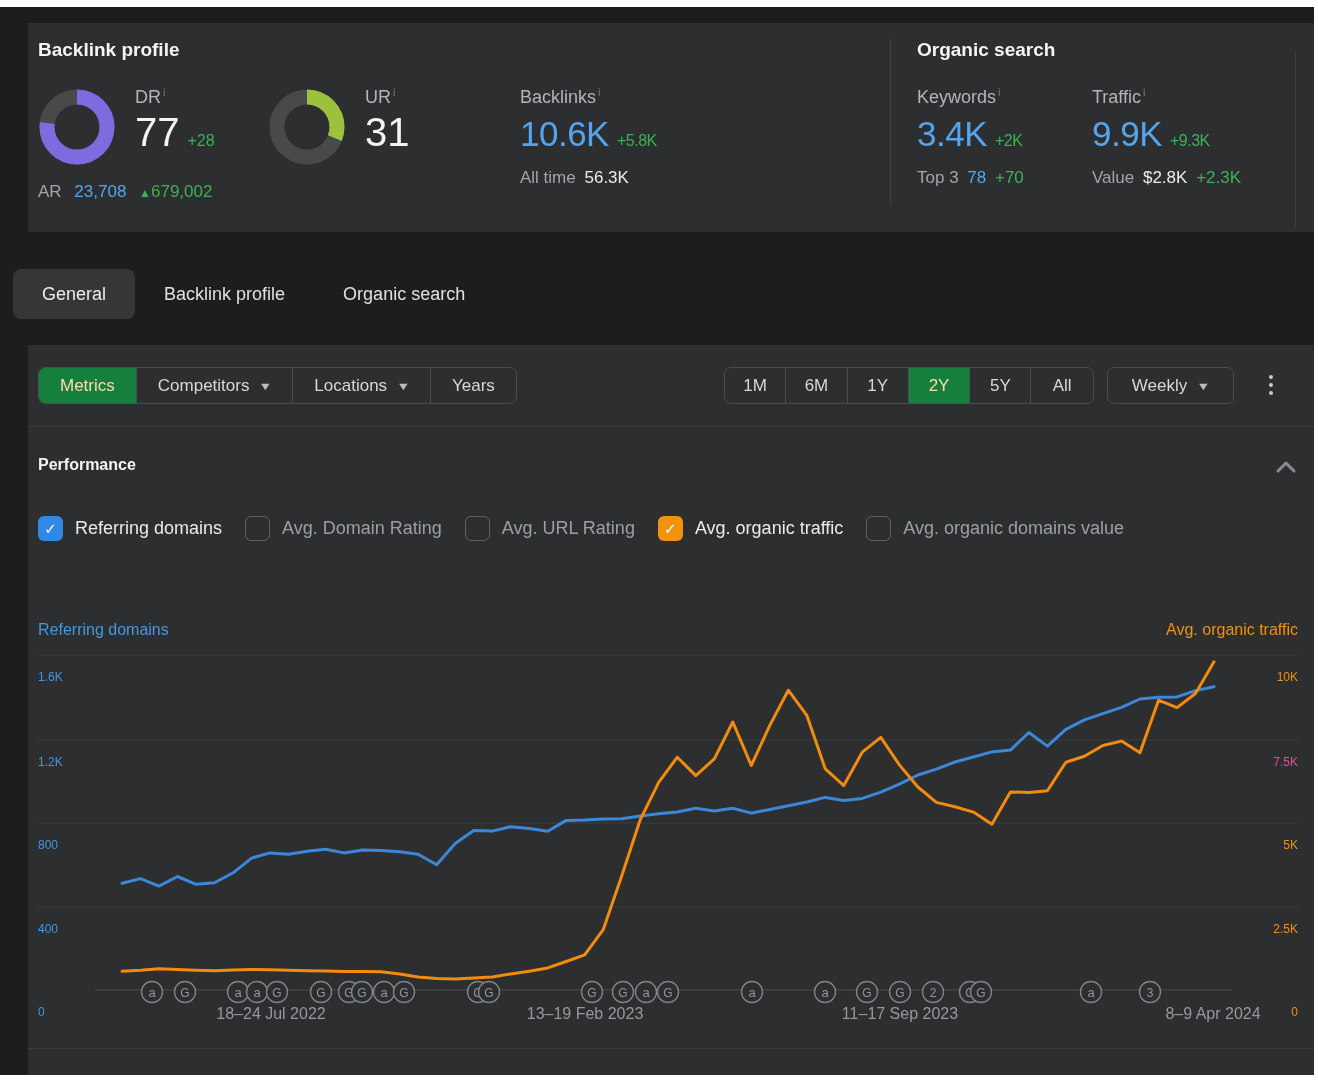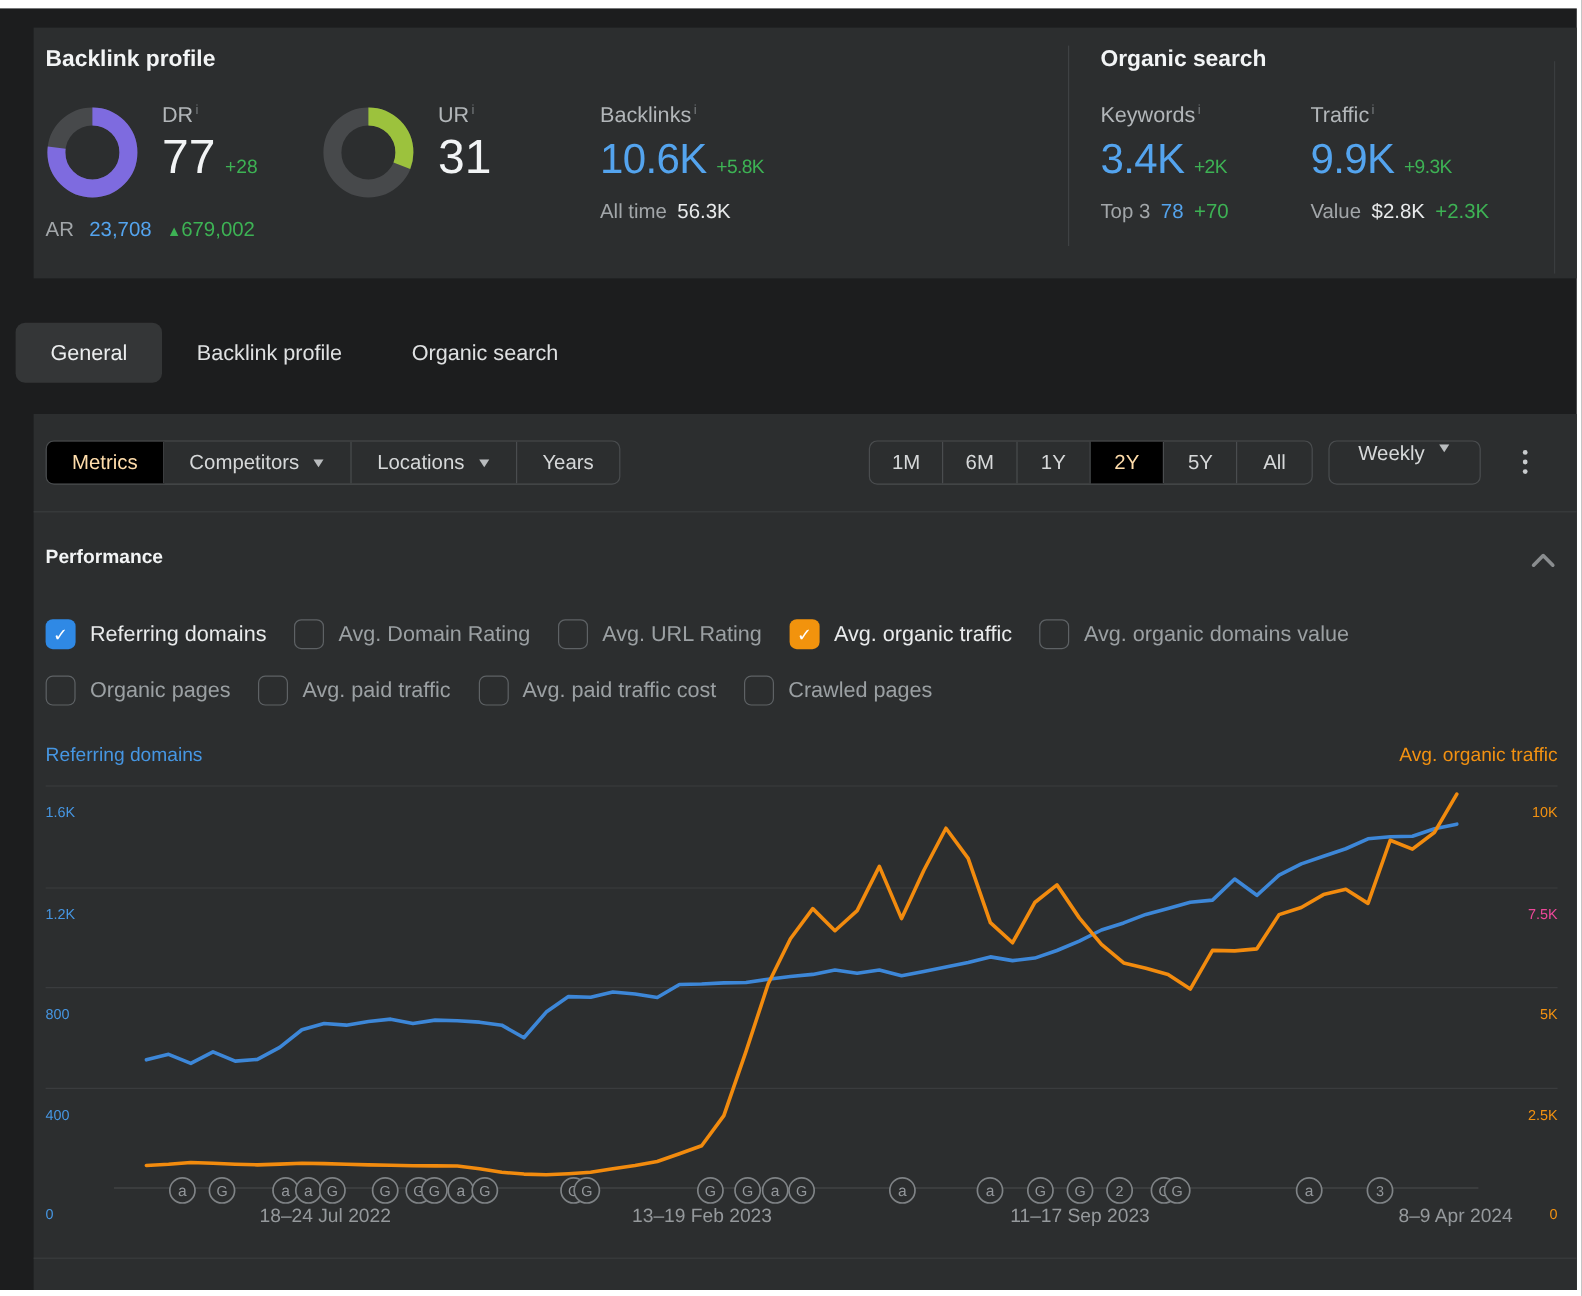--- a/index.html
+++ b/index.html
@@ -25,24 +25,24 @@
   .donut { position:absolute; width:76px; height:76px; }
   .vdiv { position:absolute; width:1px; background:#3f4244; }
 
   .tabs { position:absolute; left:13px; top:269px; display:flex; align-items:center; height:50px; }
   .tab { height:50px; display:flex; align-items:center; padding:0 29px; color:#dfe1e2; font-size:18px; border-radius:8px; cursor:pointer; }
   .tab.active { background:#343637; color:#eceeef; }
 
   .toolbar-group { position:absolute; display:flex; height:37px; border:1px solid #4a4d4f; border-radius:7px; overflow:hidden; }
   .tool-btn { display:flex; align-items:center; justify-content:center; color:#d6d8d9; font-size:17px; padding:0 21px; border-right:1px solid #4a4d4f; cursor:pointer; white-space:nowrap; }
   .tool-btn:last-child { border-right:none; }
-  .tool-btn.selected { background:#000000; color:#ffddab; }
+  .tool-btn.selected { background:#15803d; color:#ffddab; }
   .caret { font-size:11px; margin-left:11px; color:#b9bcbe; transform:scaleX(1.3); }
   .range-btn { flex:0 0 61.3px; padding:0; }
-  .weekly-btn { position:absolute; display:flex; justify-content:center; height:37px; border:1px solid #4a4d4f; border-radius:7px; color:#d6d8d9; font-size:17px; cursor:pointer; }
+  .weekly-btn { position:absolute; display:flex; align-items:center; justify-content:center; height:37px; border:1px solid #4a4d4f; border-radius:7px; color:#d6d8d9; font-size:17px; cursor:pointer; }
   .kebab { position:absolute; display:flex; flex-direction:column; gap:4px; cursor:pointer; padding:4px; }
   .kebab i { width:4px; height:4px; border-radius:50%; background:#c9ccce; }
 
   .hdiv { position:absolute; height:1px; background:#3a3c3d; }
 
   .perf-title { position:absolute; color:#f2f4f5; font-size:16px; font-weight:700; }
   .chevron-up { position:absolute; cursor:pointer; }
 
   .cb-row { position:absolute; display:flex; gap:23px; align-items:center; }
   .cb-item { display:flex; align-items:center; gap:12px; cursor:pointer; }
@@ -82,21 +82,21 @@
 
     <svg class="donut" style="left:241px; top:66px;" viewBox="0 0 76 76">
       <circle cx="38" cy="38" r="30" fill="none" stroke="#47494b" stroke-width="15"></circle>
       <circle id="ur-arc" cx="38" cy="38" r="30" fill="none" stroke="#9cc23d" stroke-width="15" transform="rotate(-90 38 38)" stroke-dasharray="58.43362335677015 188.49555921538757"></circle>
     </svg>
     <div class="metric" style="left:337px; top:63px;">
       <div class="metric-label"><span>UR</span><sup>i</sup></div>
       <div class="metric-value-white" style="font-size:40px; margin-top:2px;">31</div>
     </div>
 
-    <div class="metric" style="left:472px; top:63px;">
+    <div class="metric" style="left:492px; top:63px;">
       <div class="metric-label"><span>Backlinks</span><sup>i</sup></div>
       <div class="metric-value-big"><span>10.6K</span><span class="delta">+5.8K</span></div>
       <div class="subrow"><span>All time</span> <span class="v-white" style="margin-left:4px;">56.3K</span></div>
     </div>
 
 
     <div class="vdiv" style="left:862px; top:15px; height:167px;"></div>
 
     <div class="section-title" style="left:889px; top:16px;">Organic search</div>
     <div class="metric" style="left:889px; top:63px;">
@@ -186,38 +186,20 @@
         <span class="cb-box"></span>
         <span class="cb-label">Avg. URL Rating</span>
       </div>
       <div class="cb-item checked">
         <span class="cb-box on" style="background: rgb(242, 147, 13);">✓</span>
         <span class="cb-label">Avg. organic traffic</span>
       </div>
       <div class="cb-item">
         <span class="cb-box"></span>
         <span class="cb-label">Avg. organic domains value</span>
-      </div>
-    </div>
-  <div class="cb-row" id="cb-row-1" style="left:38px; top:563px;">
-      <div class="cb-item">
-        <span class="cb-box"></span>
-        <span class="cb-label">Organic pages</span>
-      </div>
-      <div class="cb-item">
-        <span class="cb-box"></span>
-        <span class="cb-label">Avg. paid traffic</span>
-      </div>
-      <div class="cb-item">
-        <span class="cb-box"></span>
-        <span class="cb-label">Avg. paid traffic cost</span>
-      </div>
-      <div class="cb-item">
-        <span class="cb-box"></span>
-        <span class="cb-label">Crawled pages</span>
       </div>
     </div>
 
   <div class="legend" style="left: 38px; top: 621px; color: rgb(70, 150, 226);" id="legend-left">Referring domains</div>
   <div class="legend" style="right: 20px; top: 621px; color: rgb(242, 145, 17);" id="legend-right">Avg. organic traffic</div>
 
   <svg id="chart" style="position:absolute; left:0; top:596px;" width="1318" height="470" viewBox="0 596 1318 470">
       <line x1="38" x2="1298" y1="655" y2="655" stroke="#3a3c3e" stroke-width="1"></line>
       <line x1="38" x2="1298" y1="740" y2="740" stroke="#3a3c3e" stroke-width="1"></line>
       <line x1="38" x2="1298" y1="823" y2="823" stroke="#3a3c3e" stroke-width="1"></line>

